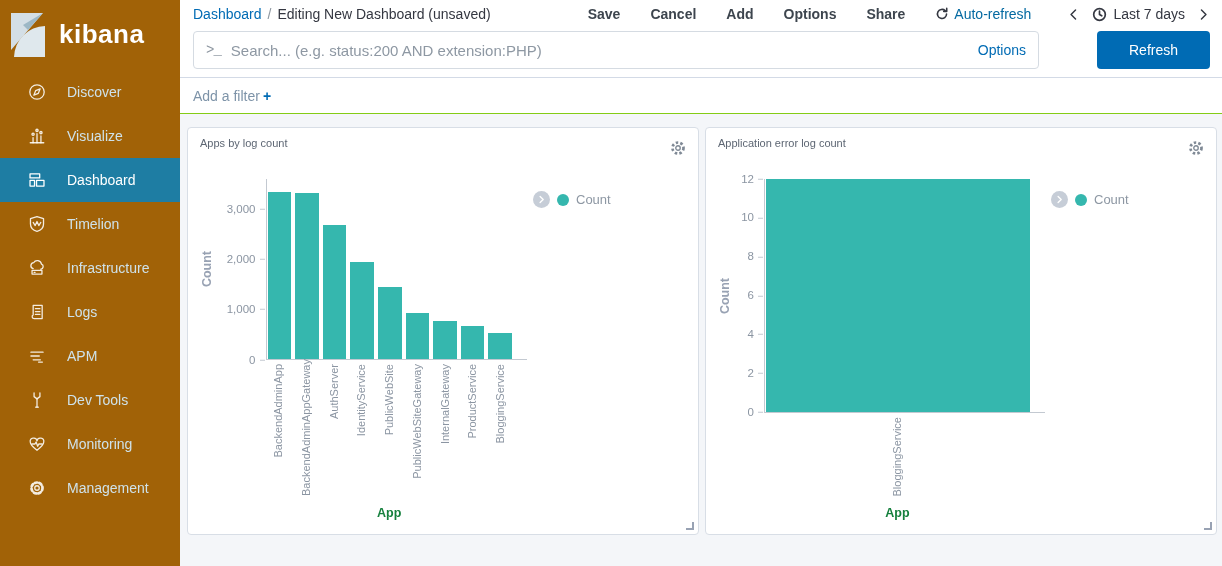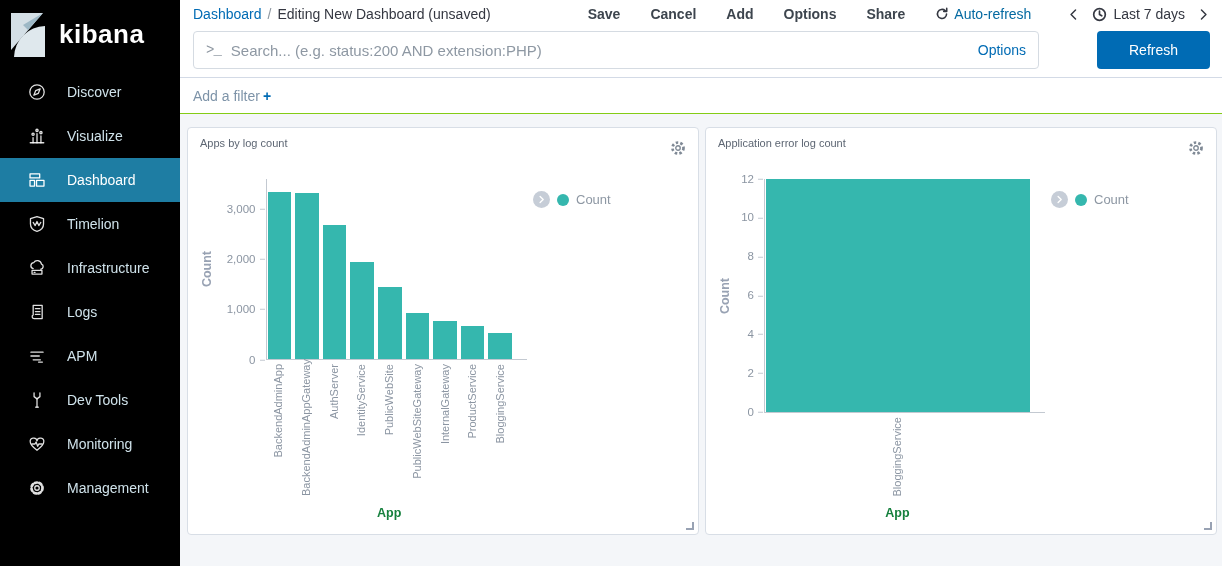--- a/index.html
+++ b/index.html
@@ -1,21 +1,21 @@
 <!DOCTYPE html>
 <html><head>
 <meta charset="utf-8">
 <style>
   * { margin:0; padding:0; box-sizing:border-box; }
   html,body { width:1222px; height:566px; overflow:hidden; background:#fff;
     font-family:"Liberation Sans", sans-serif; color:#343741; }
   .app { display:flex; width:100%; height:100%; }
 
   
-  .sidebar { width:180px; min-width:180px; height:100%; background:#000000; display:flex; flex-direction:column; }
+  .sidebar { width:180px; min-width:180px; height:100%; background:#a16207; display:flex; flex-direction:column; }
   .logo { display:flex; align-items:center; gap:13px; padding:11px 8px 12px 10px; height:70px; }
   .logo-text { color:#fff; font-size:26px; font-weight:600; letter-spacing:.5px; }
   .nav-item { display:flex; align-items:center; gap:21px; height:44px; padding-left:28px; cursor:pointer;
     color:#cfe2ea; font-size:14px; }
   .nav-item .nav-icon { width:18px; height:18px; display:flex; align-items:center; justify-content:center; }
   .nav-item svg { width:18px; height:18px; stroke:rgba(255,255,255,.88); fill:none; stroke-width:1.15; stroke-linecap:round; stroke-linejoin:round; }
   .nav-item.active { background:#1e7da3; color:#fff; }
   .nav-item.active svg { stroke:#fff; }
 
   

